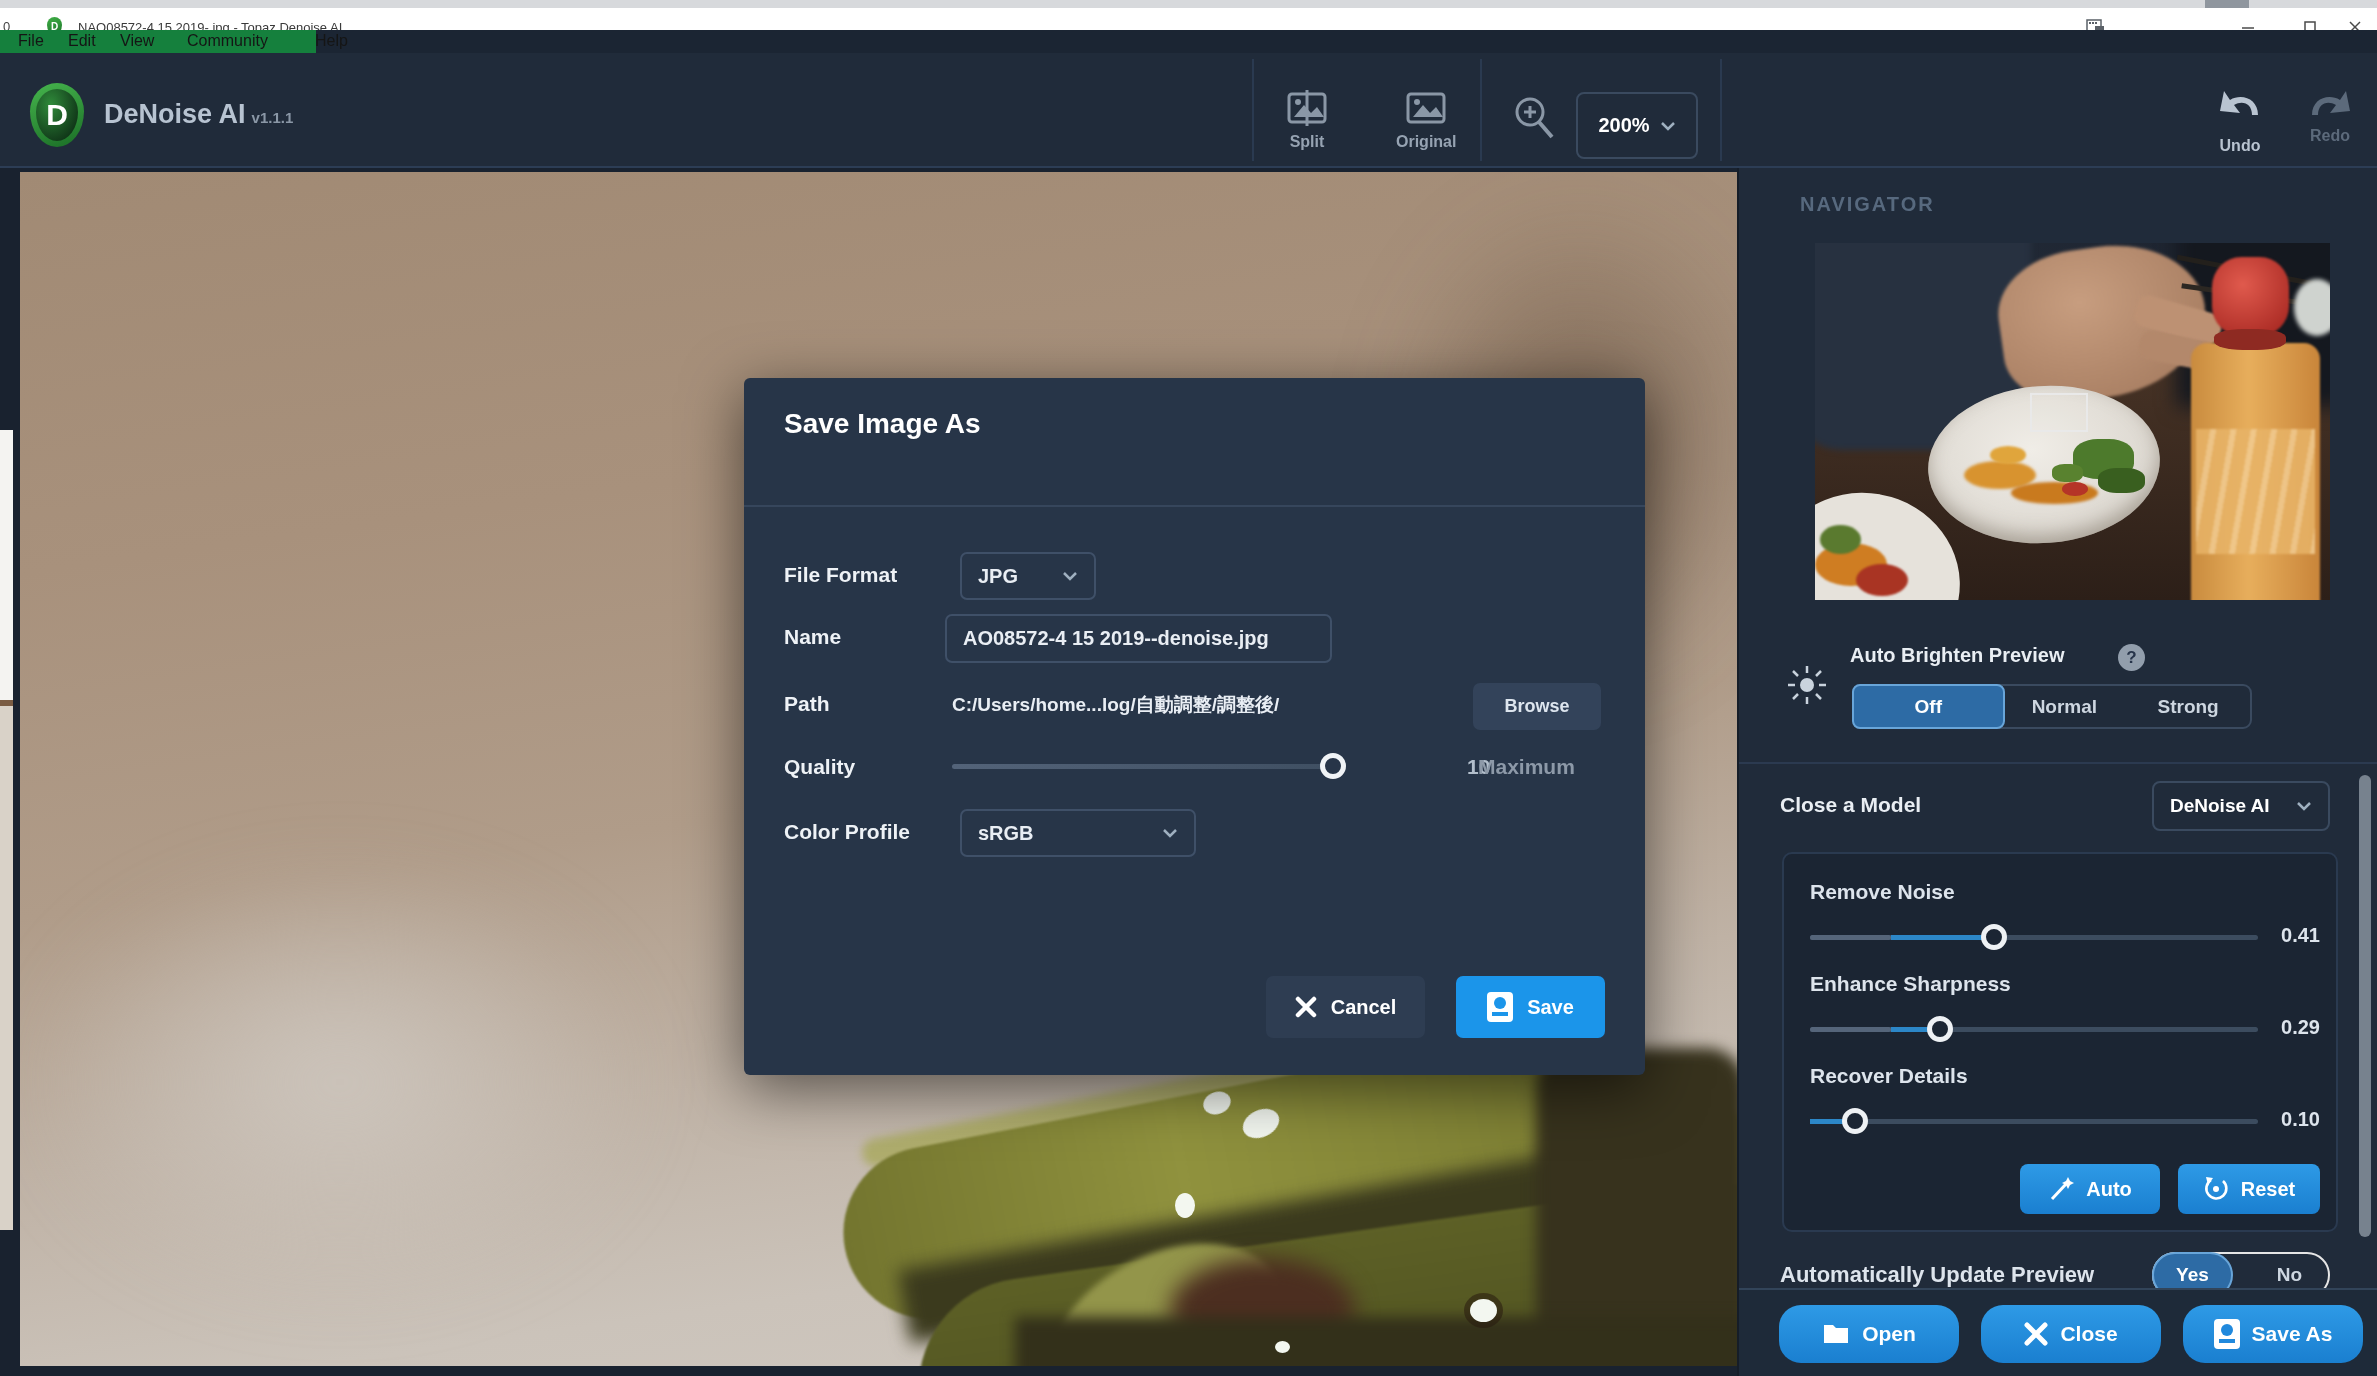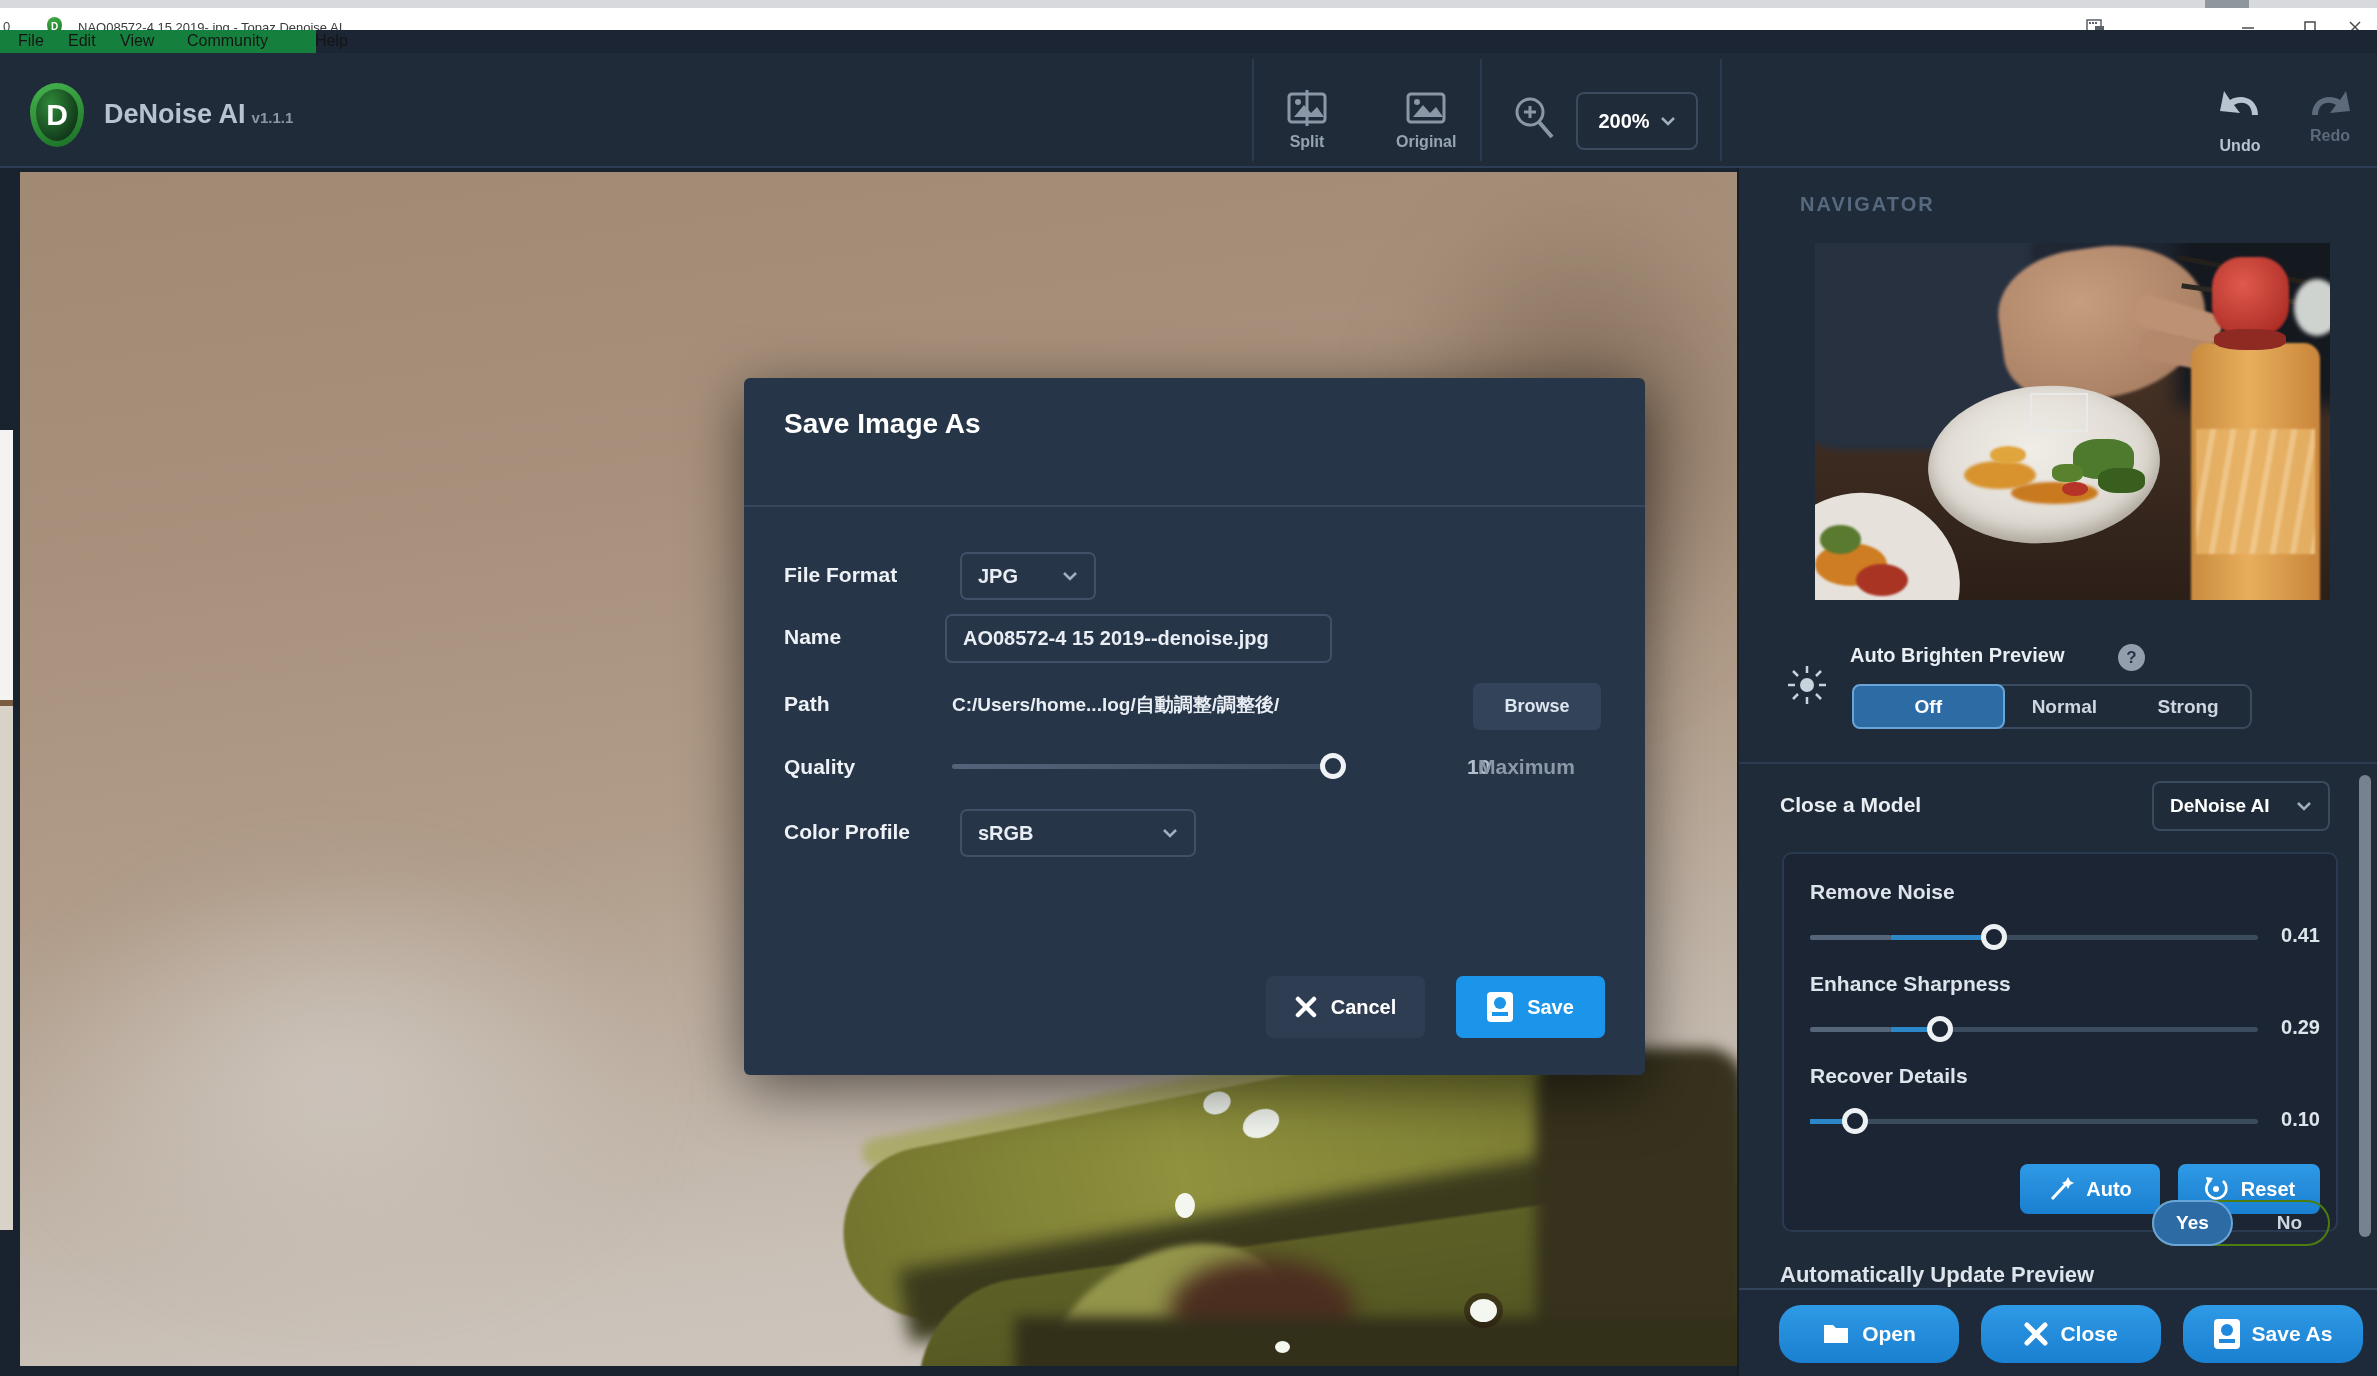--- a/index.html
+++ b/index.html
@@ -26,21 +26,21 @@
 
   
   .header { left:0; top:53px; width:2377px; height:115px; background:#202b3a; border-bottom:2px solid #2c3d55; }
   .hdiv { top:6px; width:2px; height:102px; background:#2a3a50; }
   .logo { left:30px; top:30px; width:54px; height:64px; background:linear-gradient(160deg,#46b54d,#1a6d26); border-radius:50% 50% 50% 50%/44% 44% 56% 56%; display:flex; align-items:center; justify-content:center; }
   .logo-inner { width:42px; height:52px; background:radial-gradient(ellipse at 35% 30%, #2f8a3a, #113819 75%); border-radius:50% 50% 50% 50%/44% 44% 56% 56%; display:flex; align-items:center; justify-content:center; color:#fff; font-weight:bold; font-size:30px; }
   .app-name { left:104px; top:46px; font-size:27px; font-weight:bold; color:#b7c3d1; }
   .app-ver { font-size:15px; color:#8a97a6; margin-left:6px; font-weight:bold; }
   .tool { display:flex; flex-direction:column; align-items:center; color:#96a3b2; }
   .tool .lbl { font-size:16px; font-weight:600; margin-top:6px; }
-  .zoom-box { left:1576px; top:39px; width:122px; height:58px; border:2px solid #3a4a5f; border-radius:8px; display:flex; align-items:center; justify-content:center; gap:10px; color:#fff; font-size:20px; font-weight:bold; }
+  .zoom-box { left:1576px; top:39px; width:122px; height:67px; border:2px solid #3a4a5f; border-radius:8px; display:flex; align-items:center; justify-content:center; gap:10px; color:#fff; font-size:20px; font-weight:bold; }
   .undo-tool { color:#b9c4d1; }
   .redo-tool { color:#5c6a7b; }
 
   
   .canvas { left:20px; top:172px; width:1717px; height:1194px; overflow:hidden; }
   .ph-base { left:0; top:0; width:1717px; height:1194px;
     background:linear-gradient(172deg,#a18a74 0%,#a8917c 28%,#b09c89 52%,#bfb2a5 70%,#cbc3ba 86%,#cfc8c0 100%); }
   .ph-dark-tr { left:1280px; top:-90px; width:560px; height:730px; background:radial-gradient(closest-side, rgba(84,64,48,0.55), transparent 70%); filter:blur(40px); }
   .ph-gray { left:-120px; top:600px; width:880px; height:620px; background:radial-gradient(closest-side, rgba(206,199,191,0.95), transparent 72%); filter:blur(36px); }
   .pod { filter:blur(1px); }
@@ -114,21 +114,21 @@
   .sld-label { position:absolute; left:26px; font-size:21px; font-weight:bold; color:#dde4ec; }
   .sld { position:absolute; left:26px; width:448px; height:26px; }
   .sld-track { position:absolute; left:0; top:11px; width:100%; height:5px; background:#3c4c5f; border-radius:3px; }
   .sld-lead { position:absolute; left:0; top:11px; height:5px; background:#55657a; border-radius:3px; }
   .sld-fill { position:absolute; top:11px; height:5px; background:#2c87c8; }
   .sld-thumb { position:absolute; top:0; width:26px; height:26px; border-radius:50%; border:5px solid #eef1f4; background:#1b2533; }
   .sld-val { position:absolute; right:16px; width:80px; text-align:right; font-size:20px; font-weight:bold; color:#dde4ec; }
   .blue-btn { background:linear-gradient(180deg,#2e9ae6,#1a7fd0); border-radius:8px; display:flex; align-items:center; justify-content:center; gap:12px; color:#fff; font-weight:bold; }
 
   .upd-label { left:1780px; top:1262px; font-size:22px; font-weight:bold; color:#dde4ec; }
-  .yn { left:2152px; top:1200px; width:178px; height:46px; border:2px solid #4d7c0f; border-radius:23px; display:flex;gap:20px; }
+  .yn { left:2152px; top:1252px; width:178px; height:46px; border:2px solid #e5e5e5; border-radius:23px; display:flex;gap:20px; }
   .yn-opt { flex:1; display:flex; align-items:center; justify-content:center; font-size:19px; font-weight:bold; color:#cdd6e0; }
   .yn-opt.sel { background:#2d6ba5; border:2px solid #68a5d9; border-radius:23px; margin:-2px; color:#fff; }
   .scrollbar { left:2359px; top:775px; width:12px; height:462px; background:#77828e; border-radius:6px; }
 
   
   .footer { left:1739px; top:1288px; width:638px; height:88px; background:#1e2a39; border-top:2px solid #324459; }
   .f-btn { top:1305px; width:180px; height:58px; font-size:21px;border-radius:22px; }
 
   
   .dialog { left:744px; top:378px; width:901px; height:697px; background:#273548; border-radius:6px; box-shadow:0 14px 60px rgba(0,0,0,.55); }

